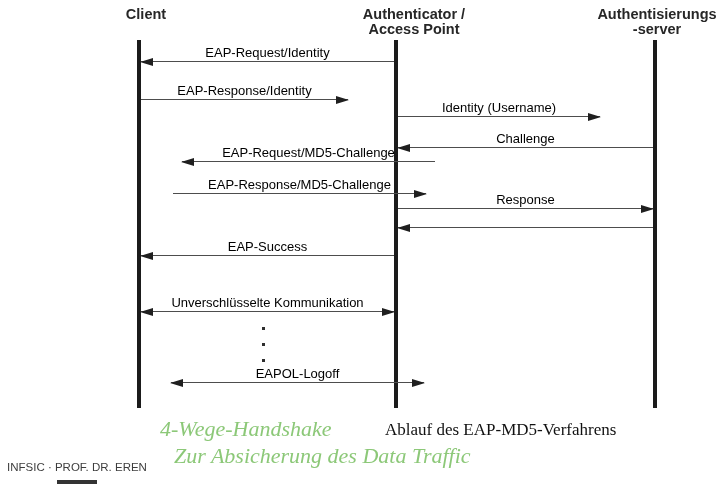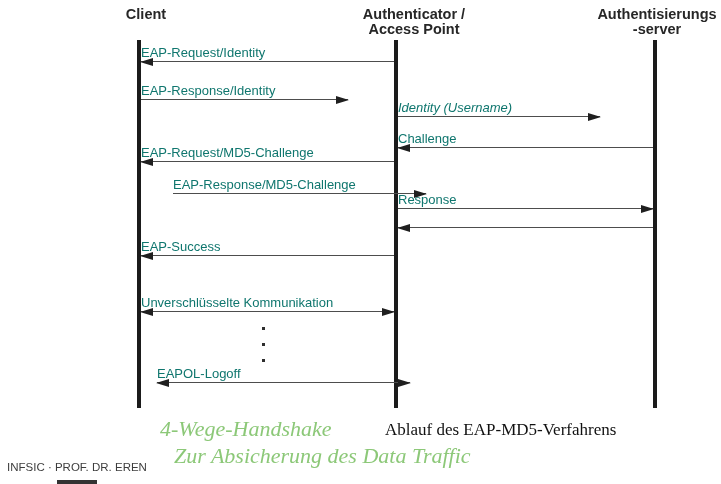--- a/index.html
+++ b/index.html
@@ -24,21 +24,22 @@
     position: absolute;
     top: 40px;
     width: 4px;
     height: 368px;
     background: #1b1b1b;
   }
   .msg { position: absolute; }
   .msg-label {
     font-size: 13px;
     line-height: 14px;
-    color: #0f766e;
+    color: #000000;
+    text-align: center;
     white-space: nowrap;
   }
   .msg-line {
     position: relative;
     height: 0;
     border-top: 1.5px solid #4d4d4d;
     margin-top: 1px;
   }
   .arrow-left::before {
     content: "";
@@ -116,31 +117,31 @@
   <div class="msg" style="left:141px; width:253px; top:46px;">
     <div class="msg-label">EAP-Request/Identity</div>
     <div class="msg-line arrow-left"></div>
   </div>
 
   <div class="msg" style="left:141px; width:207px; top:84px;">
     <div class="msg-label">EAP-Response/Identity</div>
     <div class="msg-line arrow-right"></div>
   </div>
 
-  <div class="msg" style="left:398px; width:202px; top:101px;font-style:italic;">
+  <div class="msg" style="left:398px; width:202px; top:101px;">
     <div class="msg-label">Identity (Username)</div>
     <div class="msg-line arrow-right"></div>
   </div>
 
   <div class="msg" style="left:398px; width:255px; top:132px;">
     <div class="msg-label">Challenge</div>
     <div class="msg-line arrow-left"></div>
   </div>
 
-  <div class="msg" style="left:141px; width:253px; top:146px;">
+  <div class="msg" style="left:141px; width:253px; top:146px;padding-left:41px;">
     <div class="msg-label">EAP-Request/MD5-Challenge</div>
     <div class="msg-line arrow-left"></div>
   </div>
 
   <div class="msg" style="left:141px; width:253px; top:178px;padding-left:32px;">
     <div class="msg-label">EAP-Response/MD5-Challenge</div>
     <div class="msg-line arrow-right"></div>
   </div>
 
   <div class="msg" style="left:398px; width:255px; top:193px;">
@@ -161,21 +162,21 @@
     <div class="msg-label">Unverschlüsselte Kommunikation</div>
     <div class="msg-line arrow-left arrow-right"></div>
   </div>
 
   <div>
     <div class="dot" style="left:262px; top:327px;"></div>
     <div class="dot" style="left:262px; top:343px;"></div>
     <div class="dot" style="left:262px; top:359px;"></div>
   </div>
 
-  <div class="msg" style="left:125px; width:253px; top:367px;padding-left:32px;">
+  <div class="msg" style="left:139px; width:253px; top:367px;padding-left:32px;">
     <div class="msg-label">EAPOL-Logoff</div>
     <div class="msg-line arrow-left arrow-right"></div>
   </div>
 
   <div class="caption-green" style="left:160px; top:416px;">4-Wege-Handshake</div>
   <div class="caption-black" style="left:385px; top:420px;">Ablauf des EAP-MD5-Verfahrens</div>
   <div class="caption-green" style="left:174px; top:443px;">Zur Absicherung des Data Traffic</div>
 
   <div class="footer-credit">INFSIC · PROF. DR. EREN</div>
   <div class="footer-line"></div>

